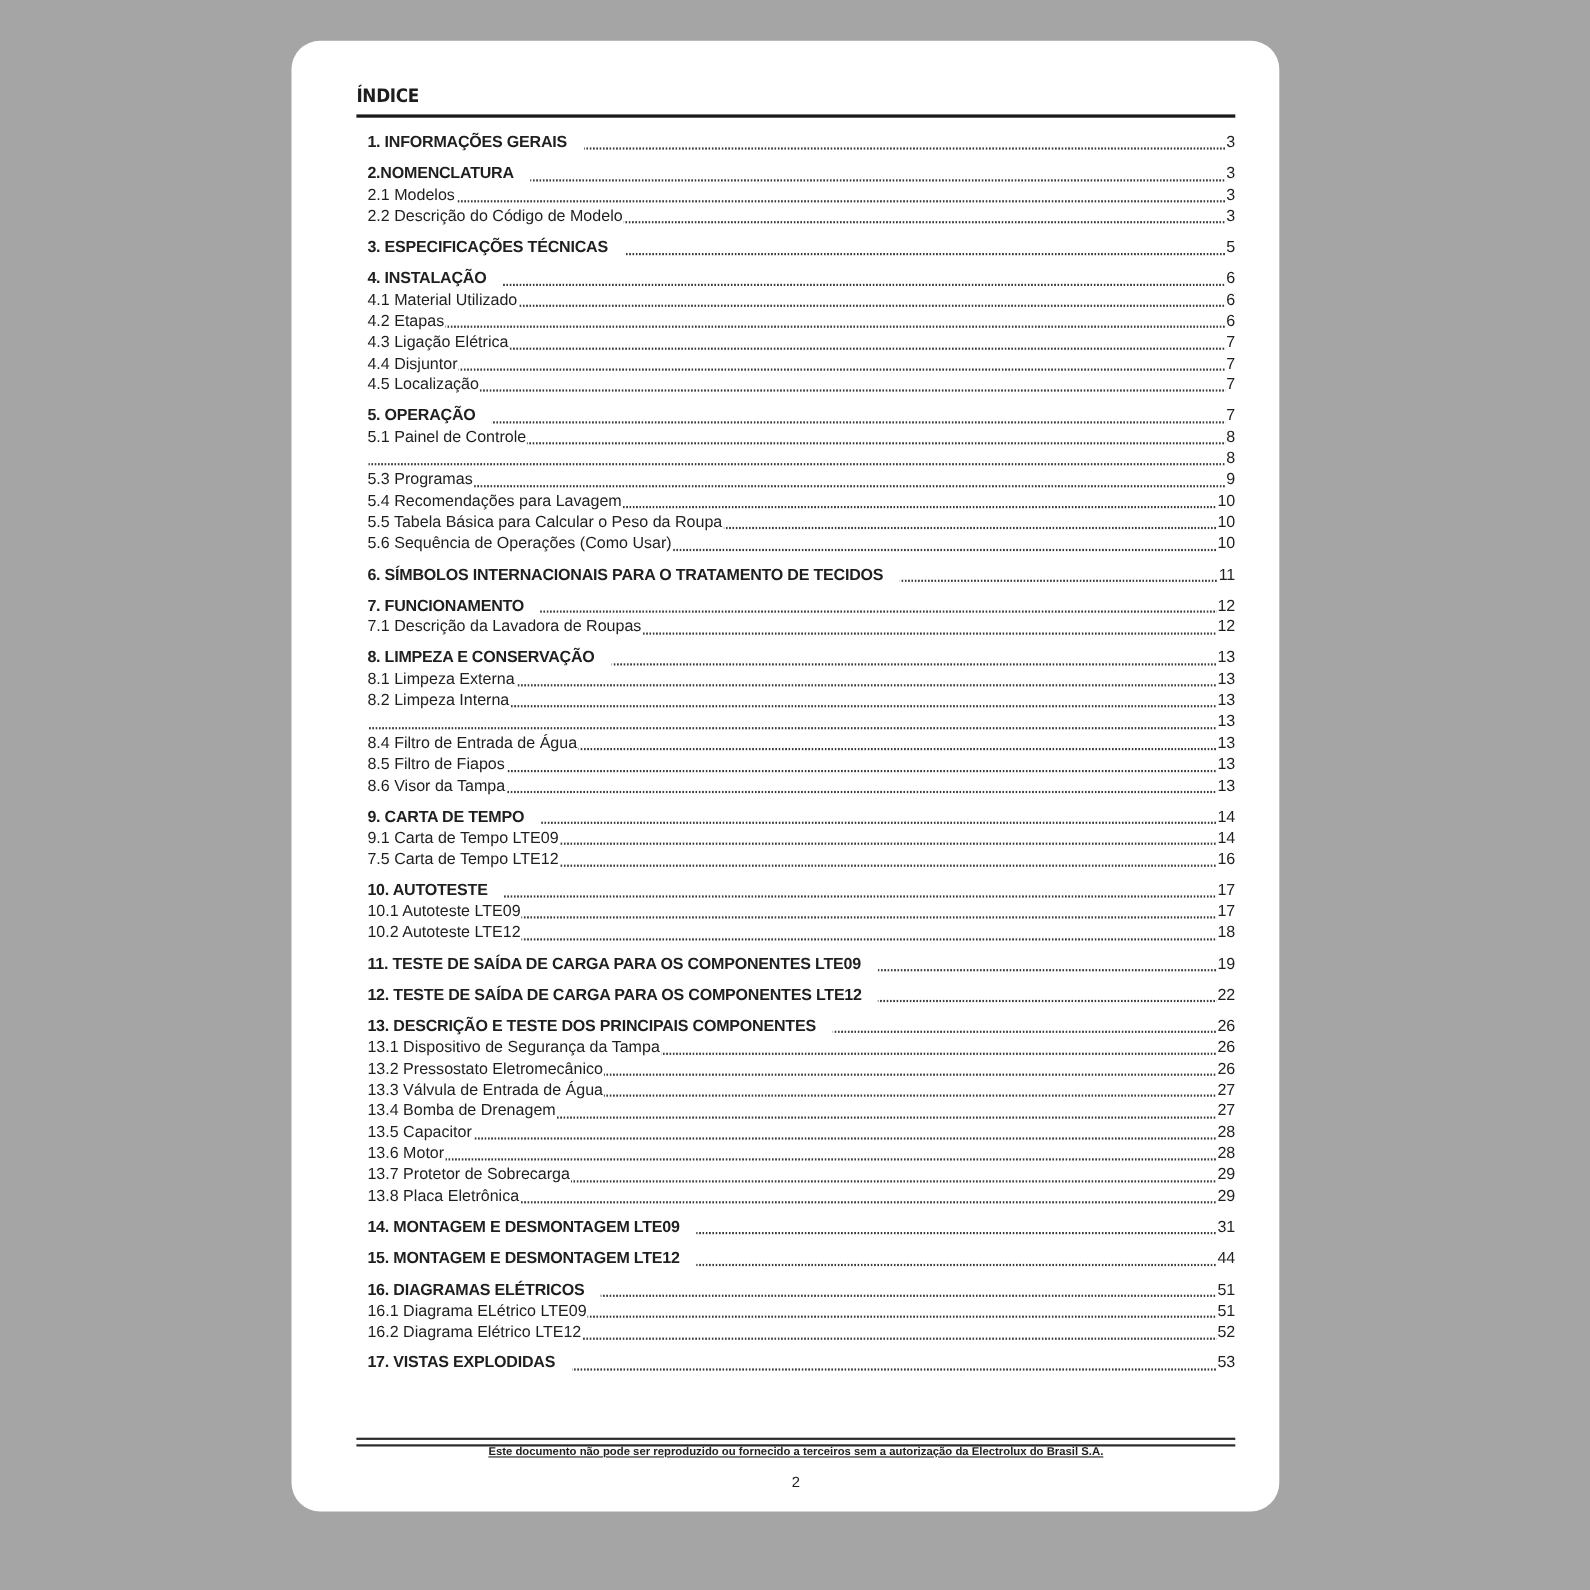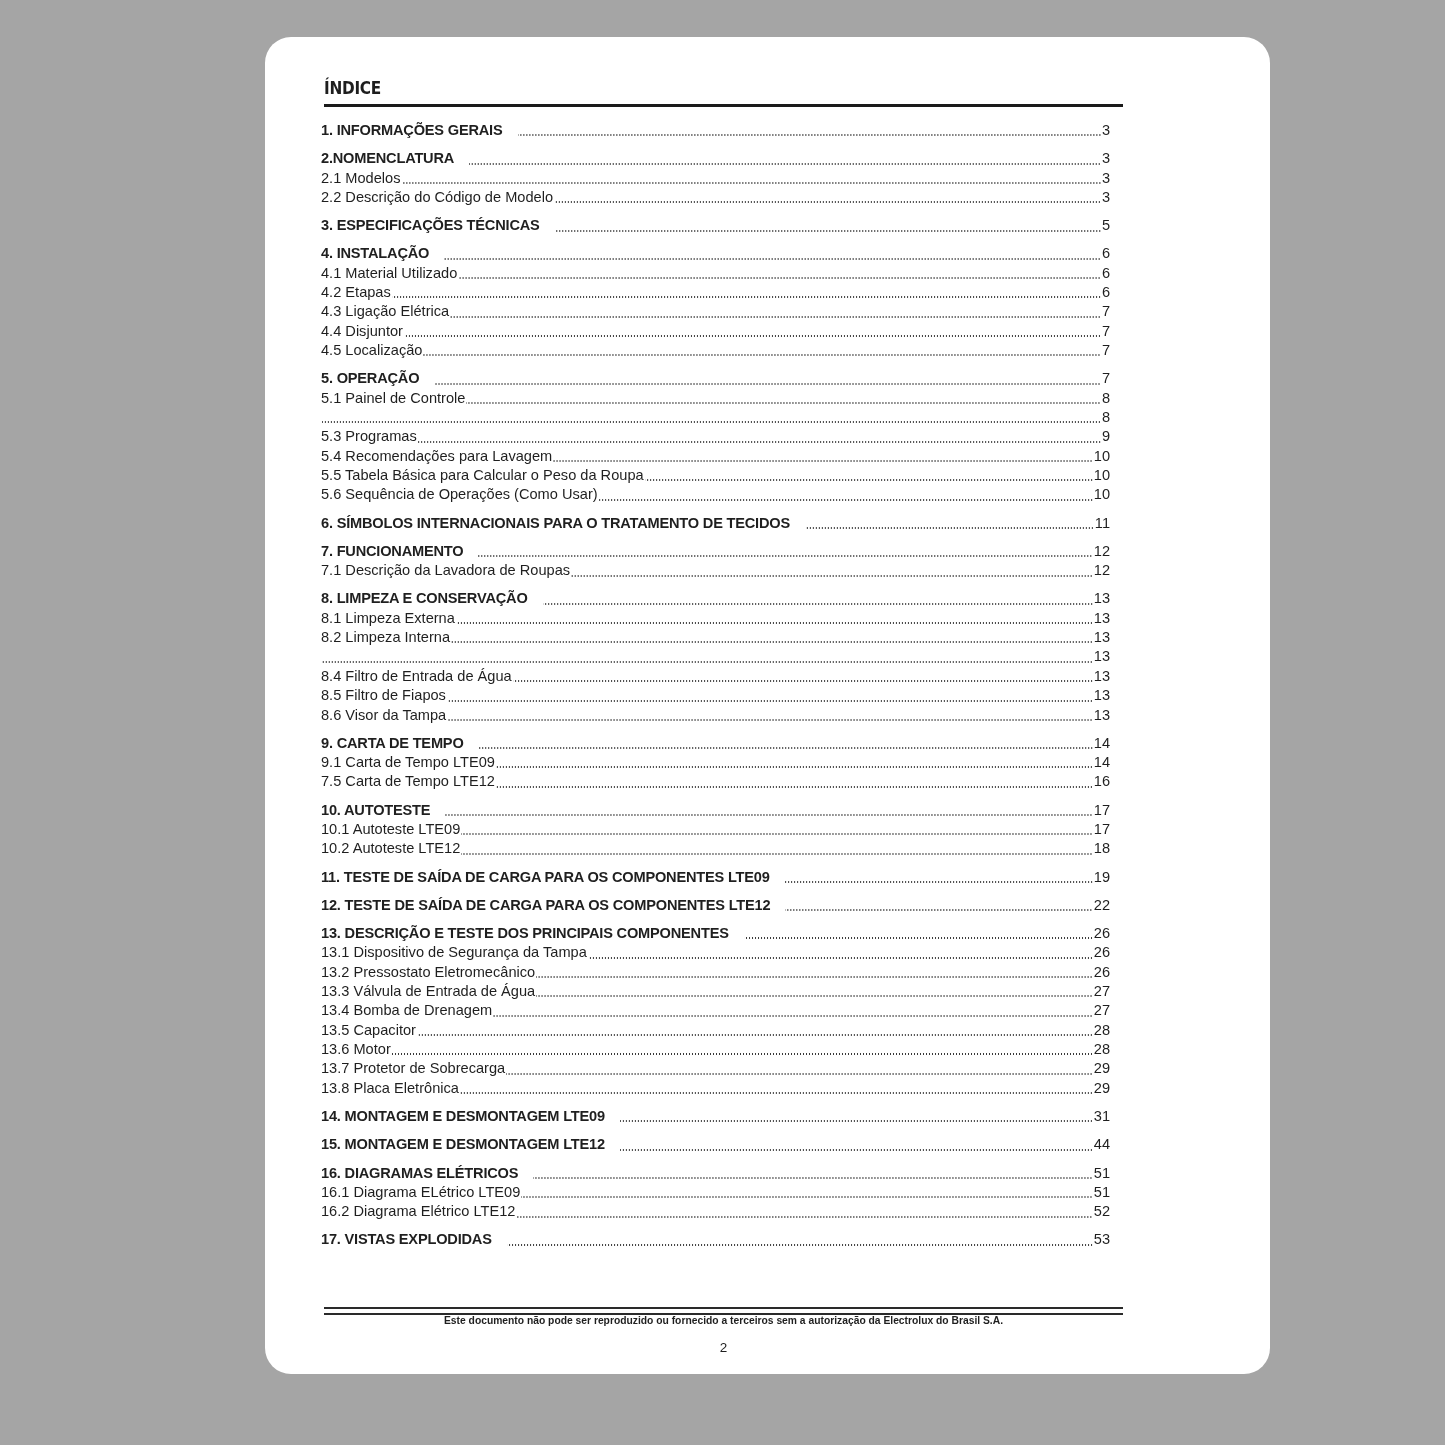--- a/index.html
+++ b/index.html
@@ -11,21 +11,21 @@
     height: 1445px;
     background: #a5a5a5;
     position: relative;
     overflow: hidden;
     font-family: "Liberation Sans", sans-serif;
   }
   .page {
     position: absolute;
     left: 265px;
     top: 37px;
-    width: 1005px;
+    width: 898px;
     height: 1337px;
     background: #ffffff;
     border-radius: 26px;
   }
   .page-title {
     position: absolute;
     left: 59px;
     top: 41px;
     font-family: "DejaVu Sans", sans-serif;
     font-weight: bold;
@@ -38,21 +38,21 @@
   .title-rule {
     position: absolute;
     left: 59px;
     top: 67px;
     width: 799px;
     height: 3px;
     background: #1a1a1a;
   }
   .toc {
     position: absolute;
-    left: 56px;
+    left: 69px;
     top: 84px;
     width: 789px;
   }
   .toc-row {
     display: flex;
     align-items: baseline;
     height: 19.35px;
     line-height: 19.35px;
     font-size: 14.6px;
     color: #1f1f1f;
@@ -96,20 +96,21 @@
   .footer-rule.b { top: 1276px; }
   .footer-note {
     position: absolute;
     left: 59px;
     width: 799px;
     top: 1278px;
     text-align: center;
     font-size: 10.3px;
     font-weight: bold;
     color: #1f1f1f;
+    text-decoration: underline;
   }
   .page-number {
     position: absolute;
     left: 59px;
     width: 799px;
     top: 1303px;
     text-align: center;
     font-size: 13.5px;
     color: #1f1f1f;
   }

